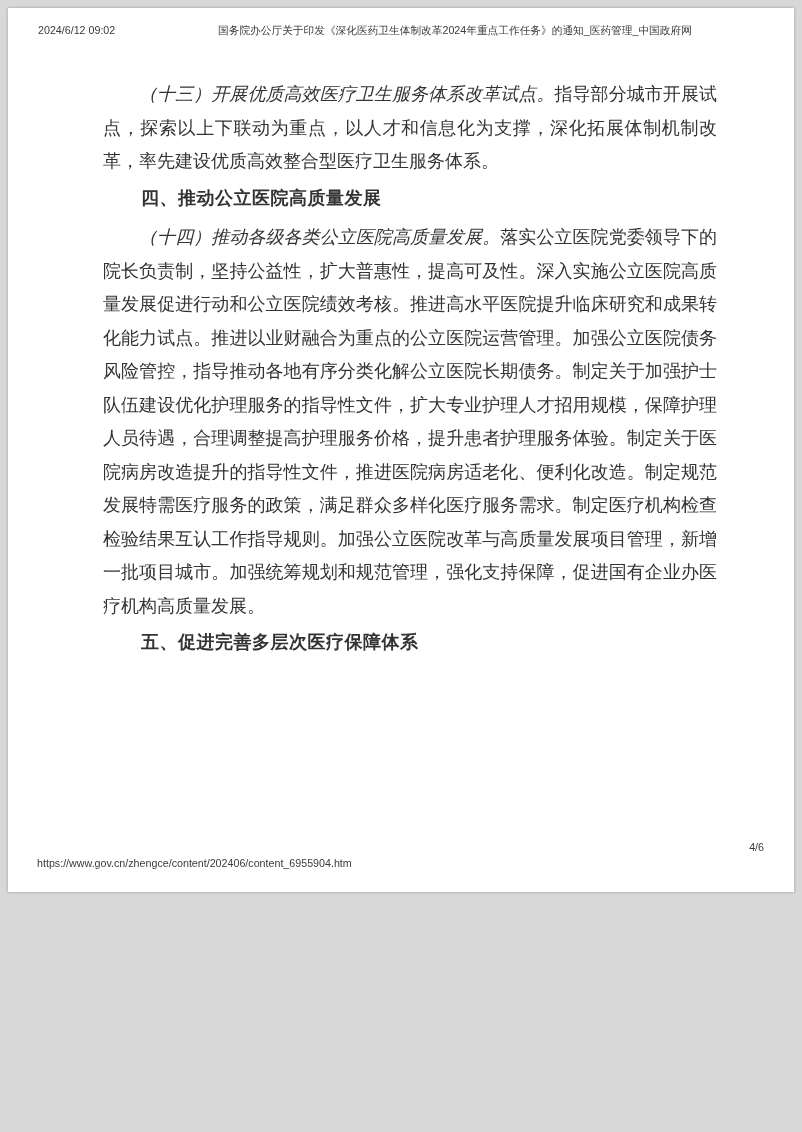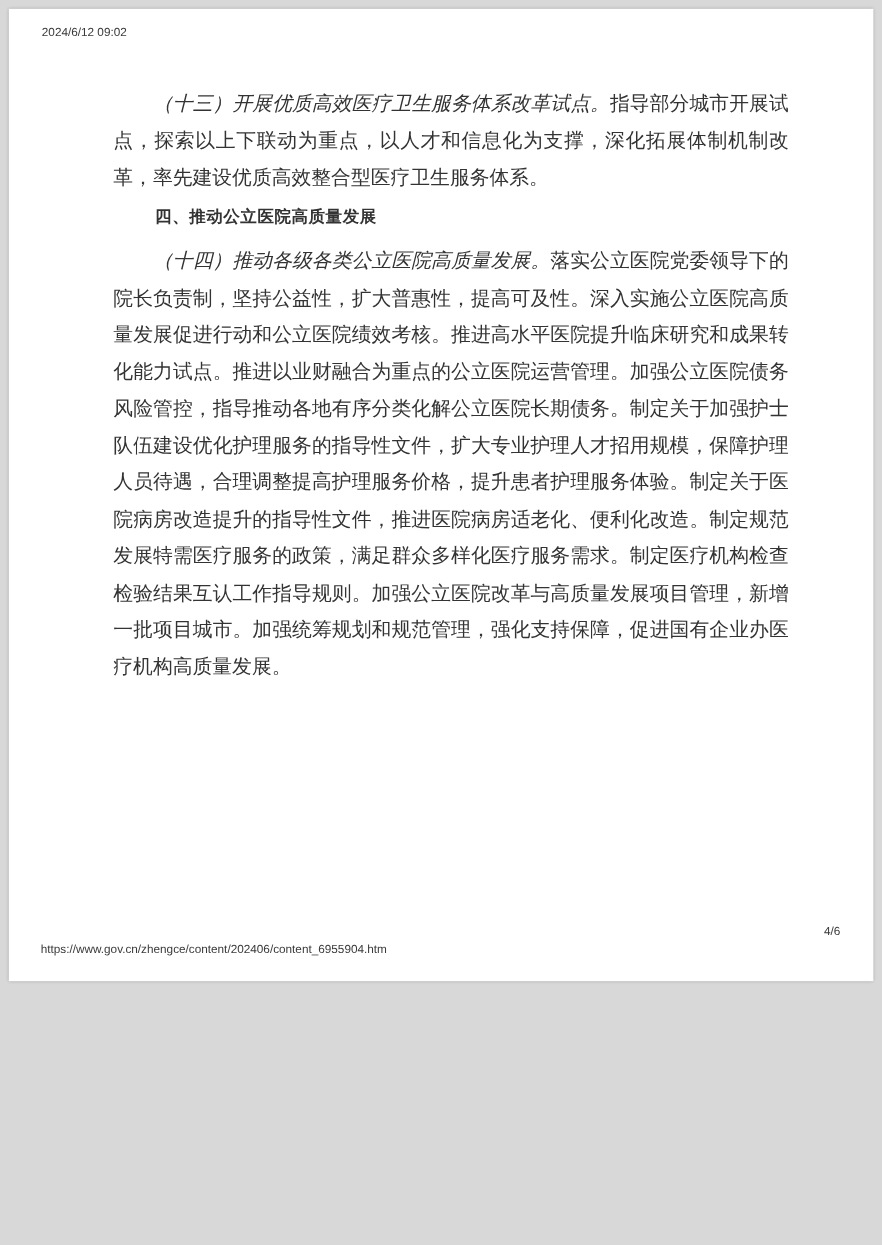--- a/index.html
+++ b/index.html
@@ -32,21 +32,21 @@
     left: 95px; top: 70px; width: 614px;
     font-family: "Liberation Serif", "DejaVu Serif", serif;
     font-size: 18px; line-height: 33.5px;
     color: #333333;
     text-align: justify;
   }
   .doc p { margin: 0 0 3px 0; padding: 0; }
   .doc p.ind { text-indent: 2em; }
   .doc h2 {
     margin: 0 0 6px 0; padding: 0;
-    font-size: 15px; line-height: 33.5px;
+    font-size: 18px; line-height: 33.5px;
     font-weight: bold;
     text-indent: 38px;
     letter-spacing: 0.5px;
     text-align: left;
     color: #333333;
   }
   .kai { font-style: italic; }
   .ftr-url {
     position: absolute; left: 29px; bottom: 22px;
     font: 10.7px/14px "Liberation Sans", sans-serif;
@@ -59,30 +59,32 @@
   }
 </style>
 </head>
 <body>
 
 <div class="canvas">
   <div class="page">
 
     <div class="hdr-date">2024/6/12 09:02</div>
 
+    <div class="hdr-title">国务院办公厅关于印发《深化医药卫生体制改革2024年重点工作任务》的通知_医药管理_中国政府网</div>
 
     <div class="doc">
 
 
       <p class="ind"><span class="kai">（十三）开展优质高效医疗卫生服务体系改革试点。</span><span>指导部分城市开展试点，探索以上下联动为重点，以人才和信息化为支撑，深化拓展体制机制改革，率先建设优质高效整合型医疗卫生服务体系。</span></p>
 
       <h2>四、推动公立医院高质量发展</h2>
 
       <p class="ind"><span class="kai">（十四）推动各级各类公立医院高质量发展。</span><span>落实公立医院党委领导下的院长负责制，坚持公益性，扩大普惠性，提高可及性。深入实施公立医院高质量发展促进行动和公立医院绩效考核。推进高水平医院提升临床研究和成果转化能力试点。推进以业财融合为重点的公立医院运营管理。加强公立医院债务风险管控，指导推动各地有序分类化解公立医院长期债务。制定关于加强护士队伍建设优化护理服务的指导性文件，扩大专业护理人才招用规模，保障护理人员待遇，合理调整提高护理服务价格，提升患者护理服务体验。制定关于医院病房改造提升的指导性文件，推进医院病房适老化、便利化改造。制定规范发展特需医疗服务的政策，满足群众多样化医疗服务需求。制定医疗机构检查检验结果互认工作指导规则。加强公立医院改革与高质量发展项目管理，新增一批项目城市。加强统筹规划和规范管理，强化支持保障，促进国有企业办医疗机构高质量发展。</span></p>
 
+      <h2>五、促进完善多层次医疗保障体系</h2>
 
 
     </div>
 
     <div class="ftr-url">https://www.gov.cn/zhengce/content/202406/content_6955904.htm</div>
 
     <div class="ftr-page">4/6</div>
 
   </div>
 </div>

